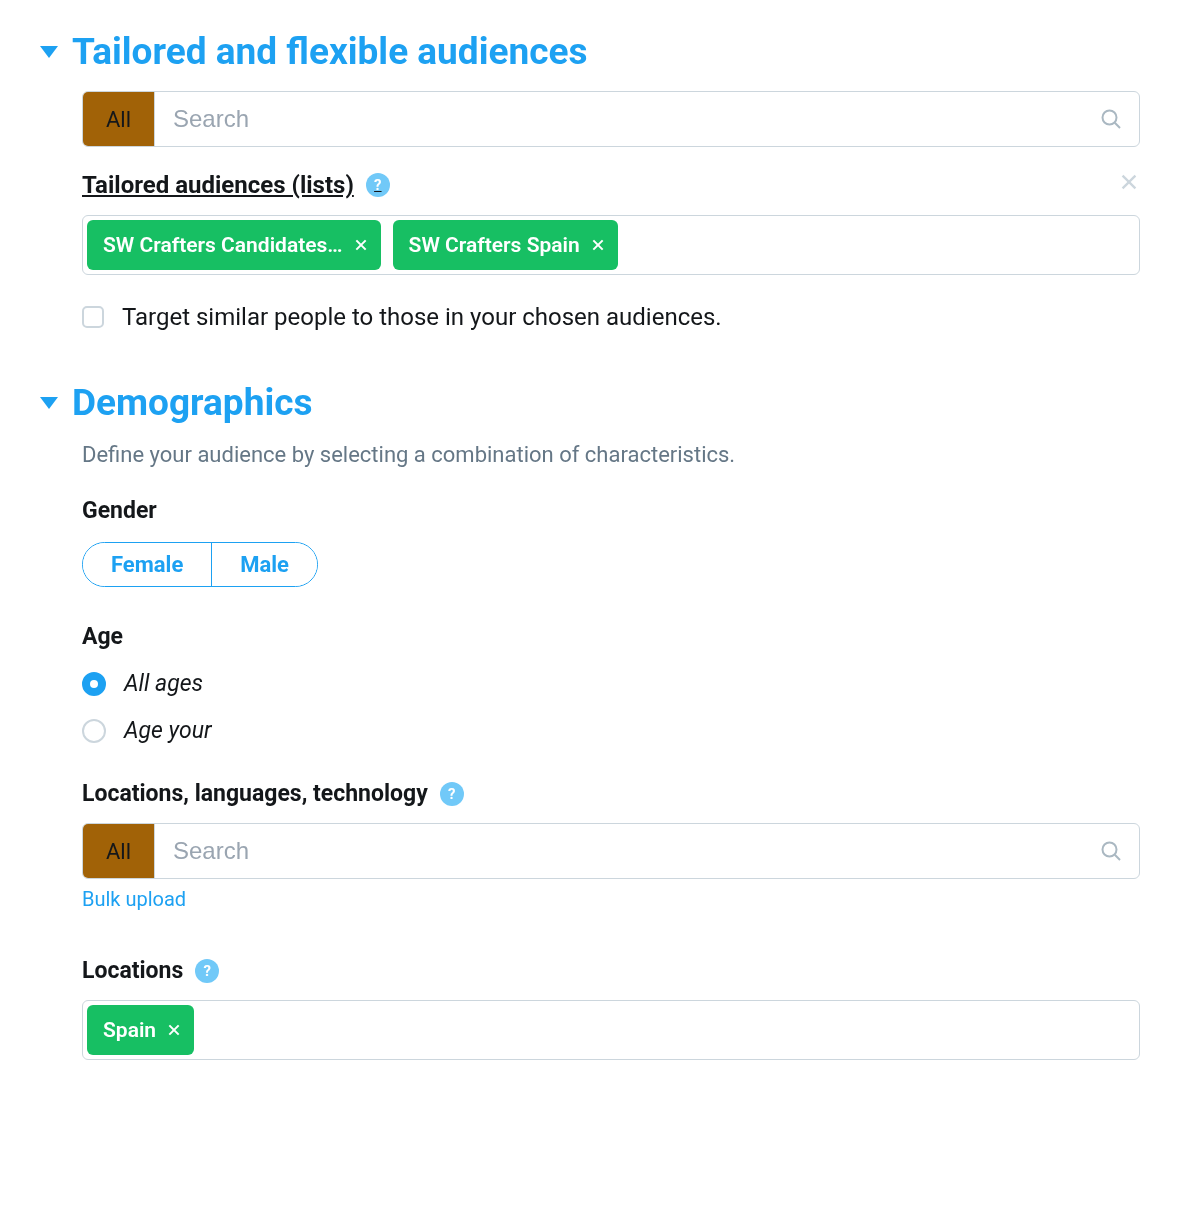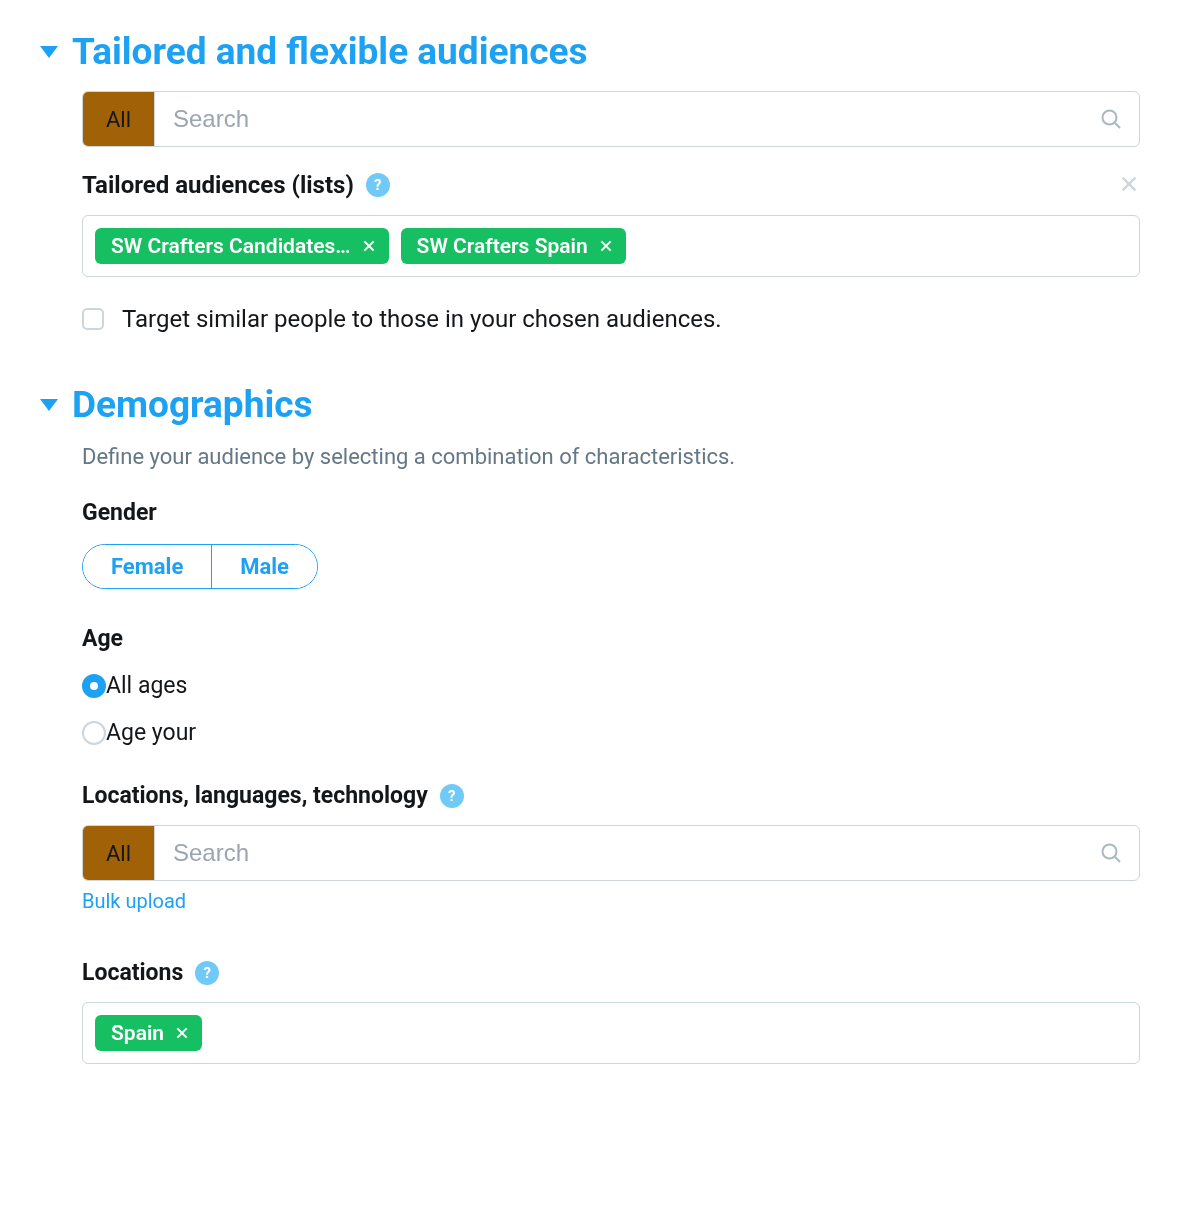--- a/index.html
+++ b/index.html
@@ -71,23 +71,24 @@
     width: 56px;
     display: flex;
     align-items: center;
     justify-content: center;
     color: #aab8c2;
   }
   .search-icon-wrap svg { width: 24px; height: 24px; }
 
   .field-label-row {
     display: flex;
-    align-items: flex-end;
+    align-items: flex-start;
     justify-content: space-between;
     margin-bottom: 16px;
+    text-decoration: underline;
   }
   .field-label {
     font-size: 24px;
     font-weight: 700;
     color: #14171a;
     display: flex;
     align-items: center;
     gap: 12px;
   }
   .field-label-sm { font-size: 23px; }
@@ -106,21 +107,21 @@
   }
   .close-x {
     color: #ccd6dd;
     cursor: pointer;
   }
   .close-x svg { width: 22px; height: 22px; }
 
   .chip-container {
     border: 1px solid #ccd6dd;
     border-radius: 6px;
-    padding: 12px;
+    padding: 4px;
     display: flex;
     flex-wrap: wrap;
     gap: 12px;
     min-height: 60px;
     margin-bottom: 28px;
   }
   .chip {
     background: #17bf63;
     color: #fff;
     border-radius: 6px;
@@ -173,21 +174,23 @@
     background: #fff;
     cursor: pointer;
     border-right: 1.5px solid #1da1f2;
   }
   .pill:last-child { border-right: none; }
   .pill.active { background: #1da1f2; color: #fff; }
 
   .radio-row {
     display: flex;
     align-items: center;
+    gap: 18px;
     margin-bottom: 20px;
+    font-style: italic;
   }
   .radio {
     width: 24px;
     height: 24px;
     border: 2.5px solid #ccd6dd;
     border-radius: 50%;
     cursor: pointer;
     flex-shrink: 0;
     display: inline-flex;
     align-items: center;

